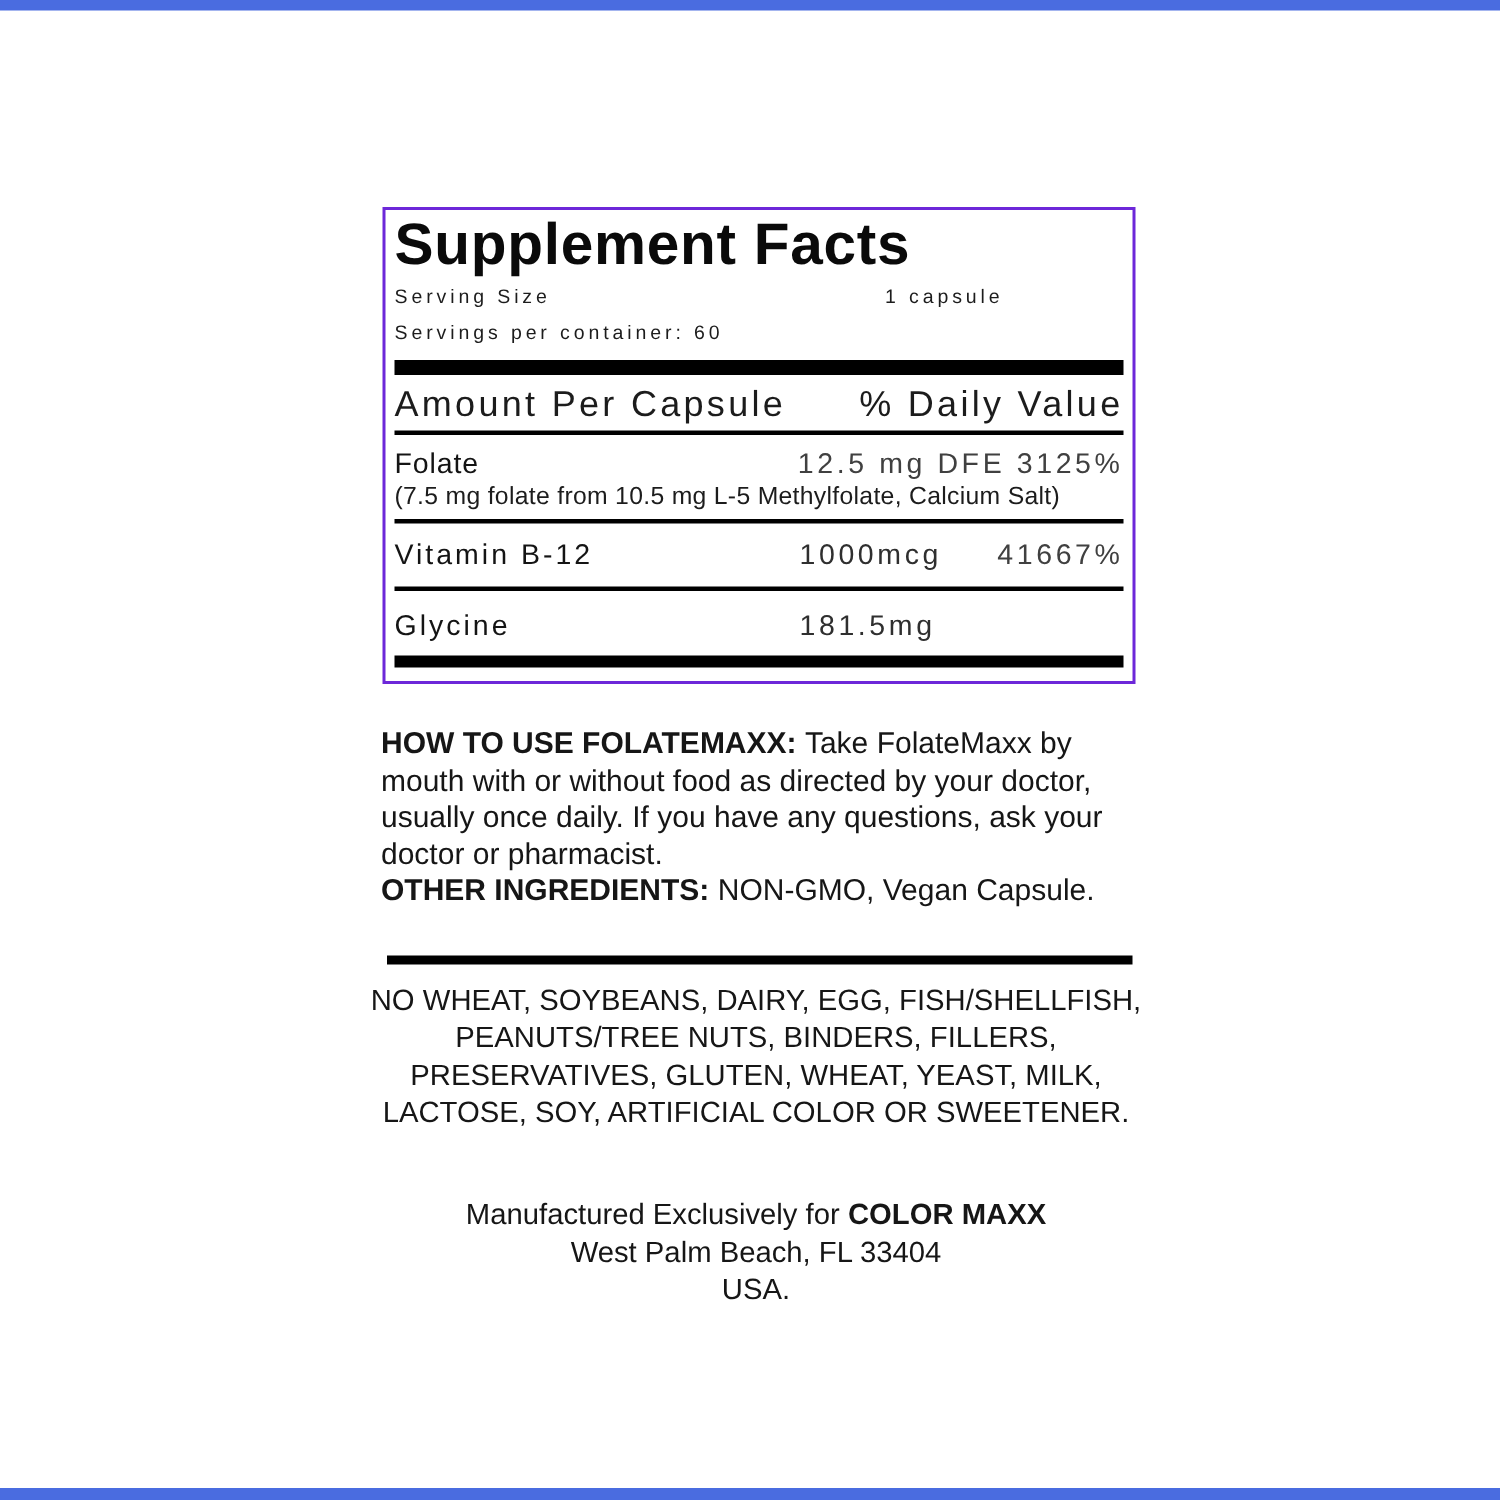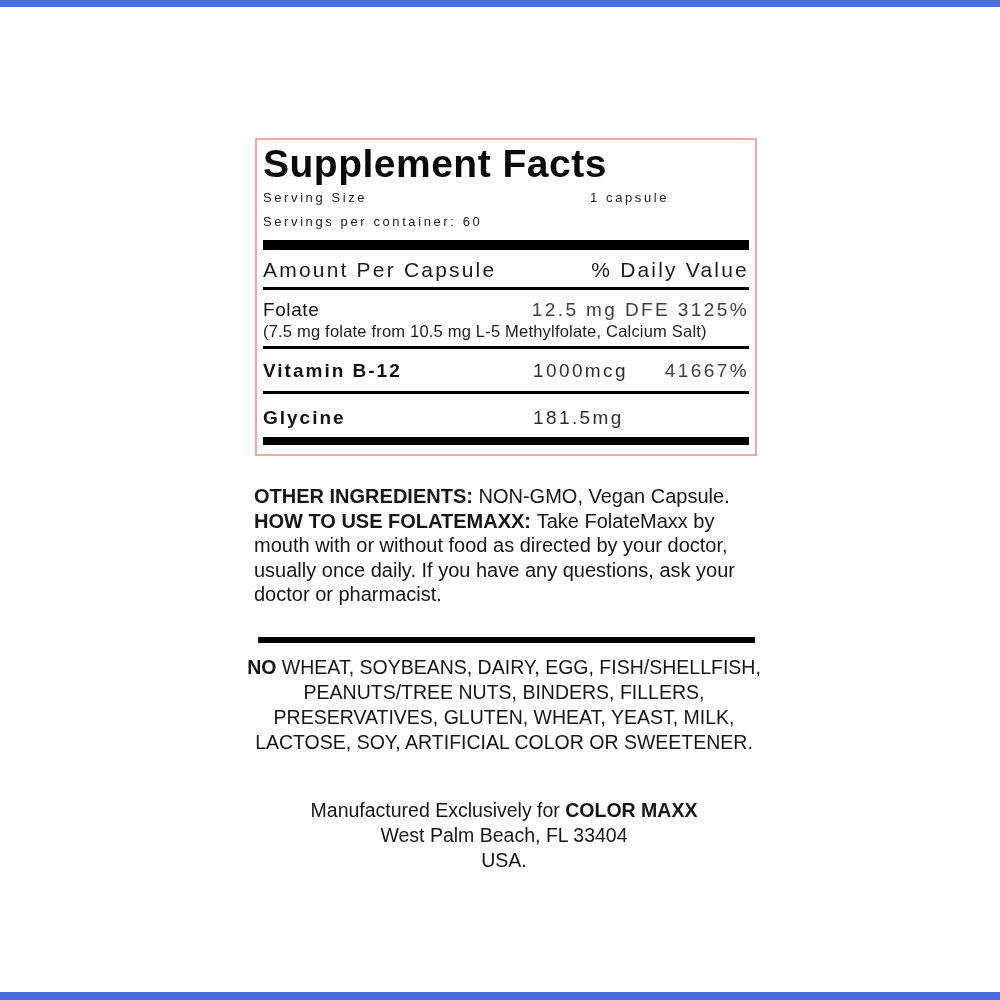--- a/index.html
+++ b/index.html
@@ -23,21 +23,21 @@
   .accent-bottom { top: 992px; }
 
   
   .facts-panel {
     position: absolute;
     left: 255px;
     top: 138px;
     width: 502px;
     height: 318px;
     box-sizing: border-box;
-    border: 2px solid #fca5a5;
+    border: 2px solid #6d28d9;
     padding: 2px 6px 0 6px;
     background: #fff;
   }
   .facts-title {
     font-size: 39px;
     font-weight: bold;
     letter-spacing: 0.5px;
     line-height: 44px;
     white-space: nowrap;
     color: #0a0a0a;
@@ -50,42 +50,42 @@
     color: #1c1c1c;
     white-space: nowrap;
   }
   .serving-value { position: absolute; left: 327px; top: 0; }
   .bar { background: #000; }
   .bar-thick-top { height: 10px; margin-top: 6px; }
   .hdr-row {
     display: flex;
     justify-content: space-between;
     margin-top: 8px;
-    font-size: 21px;
+    font-size: 24px;
     letter-spacing: 2.2px;
     line-height: 24px;
     color: #1c1c1c;
     white-space: nowrap;
   }
   .rule { height: 3px; background: #000; }
   .rule-a { margin-top: 5px; }
   .rule-b { margin-top: 4px; }
   .rule-c { margin-top: 9px; }
   .nrow {
     position: relative;
     font-size: 19px;
     line-height: 22px;
     white-space: nowrap;
     color: #141414;
   }
   .nrow-folate { margin-top: 9px; }
   .nrow-b12 { margin-top: 11px; }
   .nrow-gly { margin-top: 13px; }
   .nname-tight { font-weight: normal; letter-spacing: 0.6px; }
-  .nname-spaced { font-weight: bold; letter-spacing: 2px; text-align: right; }
+  .nname-spaced { font-weight: normal; letter-spacing: 2px; text-align: right; }
   .nval-right { position: absolute; right: 0; top: 0; letter-spacing: 2.4px; color: #404040; }
   .nval-mid { position: absolute; left: 270px; top: 0; letter-spacing: 2.4px; color: #2f2f2f; }
   .folate-note {
     font-size: 16.5px;
     letter-spacing: 0.2px;
     line-height: 21px;
     white-space: nowrap;
     color: #1c1c1c;
   }
   .bar-thick-bottom { height: 8px; margin-top: 8px; }
@@ -117,21 +117,21 @@
   .allergen-block {
     position: absolute;
     left: 228px;
     top: 655px;
     width: 552px;
     text-align: center;
     font-size: 19.5px;
     line-height: 25px;
     color: #161616;
   }
-  .allergen-no { font-weight: bold; margin-right: 0.28em; }
+  .allergen-no { font-weight: normal; margin-right: 0.28em; }
 
   
   .manufacturer-block {
     position: absolute;
     left: 228px;
     top: 798px;
     width: 552px;
     text-align: center;
     font-size: 19.5px;
     line-height: 25px;
@@ -182,24 +182,24 @@
   <div class="nrow nrow-gly">
     <span class="nname-spaced">Glycine</span>
     <span class="nval-mid">181.5mg</span>
   </div>
 
   <div class="bar bar-thick-bottom"></div>
 </div>
 
 <div class="details-block">
   <p>
-    <span class="inline-label">OTHER INGREDIENTS:</span><span>NON-GMO, Vegan Capsule.</span>
+    <span class="inline-label">HOW TO USE FOLATEMAXX:</span><span>Take FolateMaxx by mouth with or without food as directed by your doctor, usually once daily. If you have any questions, ask your doctor or pharmacist.</span>
   </p>
   <p>
-    <span class="inline-label">HOW TO USE FOLATEMAXX:</span><span>Take FolateMaxx by mouth with or without food as directed by your doctor, usually once daily. If you have any questions, ask your doctor or pharmacist.</span>
+    <span class="inline-label">OTHER INGREDIENTS:</span><span>NON-GMO, Vegan Capsule.</span>
   </p>
 </div>
 
 <div class="mid-divider"></div>
 
 <div class="allergen-block">
   <span class="allergen-no">NO</span><span>WHEAT, SOYBEANS,  DAIRY, EGG, FISH/SHELLFISH, PEANUTS/TREE NUTS, BINDERS, FILLERS, PRESERVATIVES, GLUTEN, WHEAT, YEAST, MILK, LACTOSE, SOY, ARTIFICIAL COLOR OR SWEETENER.</span>
 </div>
 
 <div class="manufacturer-block">

